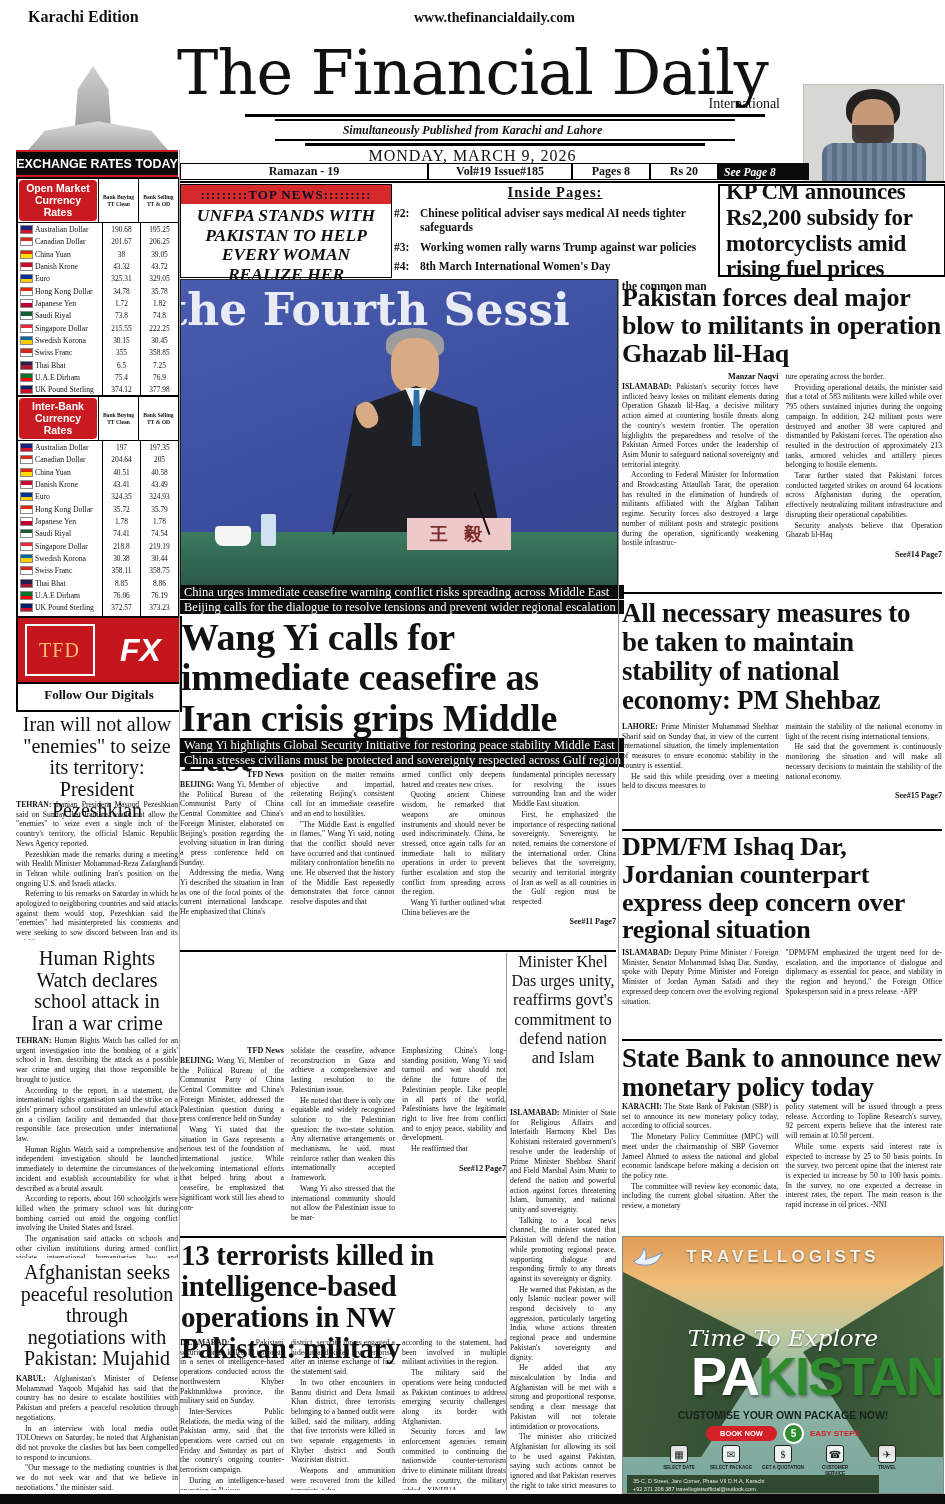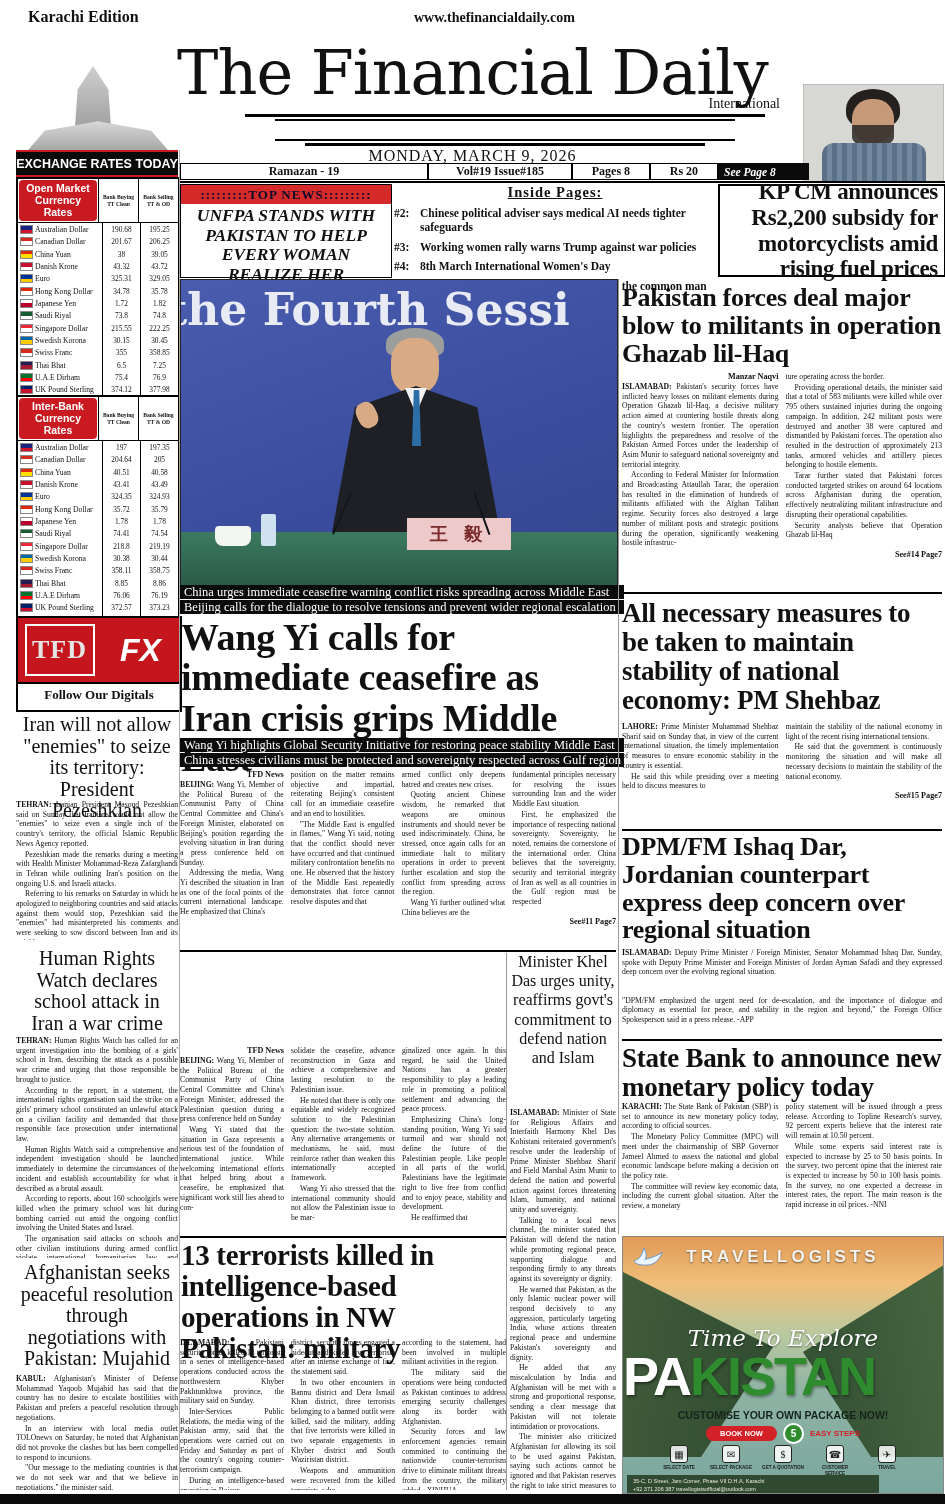--- a/index.html
+++ b/index.html
@@ -43,20 +43,21 @@
   <div class="abs" style="left:18px;top:58px;width:160px;height:92px;overflow:hidden;">
     <div class="abs" style="left:40px;top:8px;width:70px;height:84px;background:linear-gradient(#cfcfcf,#8f8f8f);clip-path:polygon(50% 0,72% 28%,78% 100%,22% 100%,28% 28%);"></div>
     <div class="abs" style="left:10px;top:60px;width:140px;height:32px;background:linear-gradient(#dedede,#a8a8a8);clip-path:polygon(0 100%,12% 40%,50% 10%,88% 40%,100% 100%);"></div>
   </div>
 
   <div class="abs" style="left:0;top:42px;width:945px;text-align:center;font-family:'DejaVu Serif',serif;font-size:62px;line-height:1;letter-spacing:-1px;">The Financial Daily</div>
   <div class="abs" style="left:600px;top:96px;width:180px;text-align:right;font-size:14px;">International</div>
 
   <div class="abs rule" style="left:245px;top:114px;width:520px;height:2.5px;"></div>
   <div class="abs rule" style="left:275px;top:119px;width:460px;height:1.5px;"></div>
+  <div class="abs" style="left:0;top:123px;width:945px;text-align:center;font-size:12px;font-weight:bold;font-style:italic;">Simultaneously Published from Karachi and Lahore</div>
   <div class="abs rule" style="left:275px;top:139px;width:460px;height:1.5px;"></div>
   <div class="abs rule" style="left:305px;top:143px;width:400px;height:2.5px;"></div>
   <div class="abs" style="left:0;top:147px;width:945px;text-align:center;font-size:16px;letter-spacing:1px;">MONDAY, MARCH 9, 2026</div>
 
   <div class="abs" style="left:803px;top:84px;width:139px;height:96px;background:#d7d7d4;overflow:hidden;border:1px solid #bbb;">
     <div class="abs" style="left:42px;top:4px;width:54px;height:40px;background:#23201e;border-radius:50% 50% 40% 40%;"></div>
     <div class="abs" style="left:48px;top:14px;width:42px;height:44px;background:#c69a78;border-radius:45%;"></div>
     <div class="abs" style="left:48px;top:40px;width:42px;height:22px;background:#2c2826;border-radius:0 0 45% 45%;opacity:.85;"></div>
     <div class="abs" style="left:18px;top:58px;width:104px;height:38px;background:repeating-linear-gradient(90deg,#5a7089 0 5px,#72879e 5px 10px);border-radius:12px 12px 0 0;"></div>
   </div>
@@ -268,21 +269,21 @@
           <span class="fx-flag" style="background: linear-gradient(rgb(60, 59, 110) 50%, rgb(178, 34, 52) 50%);"></span>
           <span class="fx-name">US Dollar</span>
           <span class="fx-val">279.3</span>
           <span class="fx-val">279.8</span>
         </div>
       </div>
   </div>
 
   <div class="abs" style="left:16px;top:616px;width:162px;height:92px;border:2px solid #000;">
     <div style="height:64px;background:#c4161c;display:flex;align-items:center;justify-content:space-around;">
-      <div style="width:66px;height:48px;border:2px solid #fff;display:flex;align-items:center;justify-content:center;color:#e5e5e5;font-size:26px;font-weight:bold;letter-spacing:1px;">TFD</div>
+      <div style="width:66px;height:48px;border:2px solid #fff;display:flex;align-items:center;justify-content:center;color:#fdba74;font-size:20px;font-weight:normal;letter-spacing:1px;">TFD</div>
       <div style="width:66px;height:48px;display:flex;align-items:center;justify-content:center;color:#fff;font-family:'Liberation Sans',sans-serif;font-size:32px;font-weight:bold;font-style:italic;">FX</div>
     </div>
     <div style="height:22px;border-top:2px solid #000;display:flex;align-items:center;justify-content:center;font-weight:bold;font-size:13px;">Follow Our Digitals</div>
   </div>
 
   <div class="abs side-hl" style="left:16px;top:714px;width:162px;font-size:20px;">Iran will not allow "enemies" to seize its territory: President Pezeshkian</div>
   <div class="abs" style="left:16px;top:800px;width:162px;height:140px;overflow:hidden;">
     <div>
         <div class="para"><b>TEHRAN:</b> Iranian President Masoud Pezeshkian said on Sunday that Iranians would not allow the "enemies" to seize even a single inch of the country's territory, the official Islamic Republic News Agency reported.</div>
         <div class="para">Pezeshkian made the remarks during a meeting with Health Minister Mohammad-Reza Zafarghandi in Tehran while outlining Iran's position on the ongoing U.S. and Israeli attacks.</div>
@@ -330,21 +331,21 @@
         <span class="ip-num">#4:</span>
         <span>8th March International Women's Day</span>
       </div>
     <div class="ip-item">
         <span class="ip-num">#4:</span>
         <span>Rising petrol prices add to the burden of the common man</span>
       </div>
   </div>
 
   <div class="abs" style="left:718px;top:184px;width:224px;height:89px;border:2px solid #000;display:flex;align-items:center;justify-content:center;">
-    <div class="hl" style="font-size:23px;text-align:right;line-height:1.12;padding:0 6px;">KP CM announces Rs2,200 subsidy for motorcyclists amid rising fuel prices</div>
+    <div class="hl" style="font-size:23px;text-align:left;line-height:1.12;padding:0 6px;">KP CM announces Rs2,200 subsidy for motorcyclists amid rising fuel prices</div>
   </div>
 
   <div class="abs" style="left:180px;top:279px;width:436px;height:306px;background:linear-gradient(160deg,#4a5cae,#3a4c9c 60%,#34468f);overflow:hidden;border:1px solid #222;">
     <div class="abs" style="left:-14px;top:4px;width:600px;color:#e8eaf4;font-weight:bold;font-size:44px;white-space:nowrap;font-family:'DejaVu Serif',serif;">the Fourth Sessi</div>
 
     <div class="abs" style="left:205px;top:48px;width:58px;height:30px;background:#9c9e9e;border-radius:50% 50% 30% 30%;"></div>
     <div class="abs" style="left:210px;top:58px;width:48px;height:56px;background:#d9ab84;border-radius:42%;"></div>
     <div class="abs" style="left:150px;top:106px;width:170px;height:152px;background:#1e2026;clip-path:polygon(0 100%,14% 14%,50% 0,86% 14%,100% 100%);"></div>
     <div class="abs" style="left:224px;top:108px;width:22px;height:26px;background:#f2f2f2;clip-path:polygon(0 0,100% 0,50% 100%);"></div>
     <div class="abs" style="left:231px;top:110px;width:9px;height:56px;background:#2b6ea8;clip-path:polygon(20% 0,80% 0,100% 100%,0 100%);"></div>
@@ -407,21 +408,20 @@
     </div>
     <div class="col">
         <div>
           <div class="para">solidate the ceasefire, advance reconstruction in Gaza and achieve a comprehensive and lasting resolution to the Palestinian issue.</div>
           <div class="para">He noted that there is only one equitable and widely recognized solution to the Palestinian question: the two-state solution. Any alternative arrangements or mechanisms, he said, must reinforce rather than weaken this internationally accepted framework.</div>
           <div class="para">Wang Yi also stressed that the international community should not allow the Palestinian issue to be mar-</div>
         </div>
       </div>
     <div class="col">
       <div>
-          <div class="para">ginalized once again. In this regard, he said the United Nations has a greater responsibility to play a leading role in promoting a political settlement and advancing the peace process.</div>
           <div class="para">Emphasizing China's long-standing position, Wang Yi said turmoil and war should not define the future of the Palestinian people. Like people in all parts of the world, Palestinians have the legitimate right to live free from conflict and to enjoy peace, stability and development.</div>
           <div class="para">He reaffirmed that</div>
         </div>
       <div class="more">See#12 Page7</div>
     </div>
   </div>
 
   <div class="abs side-hl" style="left:510px;top:952px;width:106px;font-size:16px;line-height:1.2;">Minister Khel Das urges unity, reaffirms govt's commitment to defend nation and Islam</div>
   <div class="abs" style="left:510px;top:1108px;width:106px;height:382px;overflow:hidden;">
     <div>
@@ -496,21 +496,21 @@
       <div>
           <div class="para">maintain the stability of the national economy in light of the recent rising international tensions.</div>
           <div class="para">He said that the government is continuously monitoring the situation and will make all necessary decisions to maintain the stability of the national economy.</div>
         </div>
       <div class="more">See#15 Page7</div>
     </div>
   </div>
 
   <div class="abs rule" style="left:622px;top:829px;width:320px;height:2px;"></div>
   <div class="abs hl" style="left:622px;top:833px;width:320px;font-size:26px;">DPM/FM Ishaq Dar, Jordanian counterpart express deep concern over regional situation</div>
-  <div class="abs cols" style="left:622px;top:948px;width:320px;height:88px;flex-direction:column;">
+  <div class="abs cols" style="left:622px;top:948px;width:320px;height:88px;">
     <div class="col">
         <div>
           <div class="para"><b>ISLAMABAD:</b> Deputy Prime Minister / Foreign Minister, Senator Mohammad Ishaq Dar, Sunday, spoke with Deputy Prime Minister and Foreign Minister of Jordan Ayman Safadi and they expressed deep concern over the evolving regional situation.</div>
         </div>
       </div>
     <div class="col">
         <div>
           <div class="para">"DPM/FM emphasized the urgent need for de-escalation, and the importance of dialogue and diplomacy as essential for peace, and stability in the region and beyond," the Foreign Office Spokesperson said in a press release. -APP</div>
         </div>
       </div>
@@ -537,21 +537,21 @@
   <div class="abs" style="left:622px;top:1236px;width:320px;height:256px;overflow:hidden;border:1px solid #888;background:linear-gradient(#e09a56 0%,#f0bf7a 18%,#b9c9a0 38%,#8fb3a4 60%,#7aa79e 100%);">
     <div class="abs" style="left:-30px;top:20px;width:180px;height:200px;background:linear-gradient(100deg,#44603c,#2f4a30);clip-path:polygon(0 0,100% 45%,60% 100%,0 100%);"></div>
     <div class="abs" style="left:180px;top:10px;width:170px;height:210px;background:linear-gradient(260deg,#4a6a42,#324f33);clip-path:polygon(100% 0,0 50%,40% 100%,100% 100%);"></div>
     <span class="abs" style="left:8px;top:6px;width:34px;height:30px;">
       <svg viewBox="0 0 24 20" width="34" height="30">
           <path d="M2 12c4-1 6-4 7-9 2 3 2 6 1 8 3-1 8-2 12-5-2 6-6 9-11 9-4 0-7 0-9-3z" fill="#eaf3ff" stroke="#5a8fd0" stroke-width="0.6"></path>
         </svg>
     </span>
     <div class="abs sans" style="left:0;top:10px;width:320px;text-align:center;color:#f2f2ee;font-weight:bold;font-size:17px;letter-spacing:4px;text-shadow:0 1px 2px rgba(0,0,0,.5);">TRAVELLOGISTS</div>
     <div class="abs" style="left:0;top:88px;width:320px;text-align:center;color:#fff;font-style:italic;font-size:23px;font-family:'DejaVu Serif',serif;text-shadow:0 1px 2px rgba(0,0,0,.5);">Time To Explore</div>
-    <div class="abs" style="left:0;top:112px;width:320px;text-align:left;font-family:'Liberation Sans',sans-serif;font-weight:bold;font-size:54px;line-height:1;letter-spacing:-2px;">
+    <div class="abs" style="left:0;top:112px;width:320px;text-align:right;font-family:'Liberation Sans',sans-serif;font-weight:bold;font-size:54px;line-height:1;letter-spacing:-2px;">
       <span style="color:#fff;text-shadow:1px 2px 3px rgba(0,0,0,.45);">PA</span><span style="color:#2e8b2e;text-shadow:1px 2px 3px rgba(0,0,0,.35);">KISTAN</span>
     </div>
     <div class="abs sans" style="left:0;top:172px;width:320px;text-align:center;font-weight:bold;font-size:10.5px;color:#15231c;">CUSTOMISE YOUR OWN PACKAGE NOW!</div>
     <div class="abs" style="left:0;top:186px;width:320px;display:flex;align-items:center;justify-content:center;gap:6px;">
       <span class="sans" style="background:#d42027;color:#fff;font-weight:bold;font-size:7.5px;padding:3px 14px;border-radius:10px;text-align:center;">BOOK NOW</span>
       <span class="sans" style="background:#2e8b2e;color:#fff;font-weight:bold;font-size:10px;width:17px;height:17px;border-radius:50%;display:inline-flex;align-items:center;justify-content:center;border:2px solid #fff;">5</span>
       <span class="sans" style="color:#d42027;font-weight:bold;font-size:8px;">EASY STEPS</span>
     </div>
     <div class="abs" style="left:10px;top:208px;width:300px;display:flex;justify-content:center;gap:8px;">
       <div class="step">

